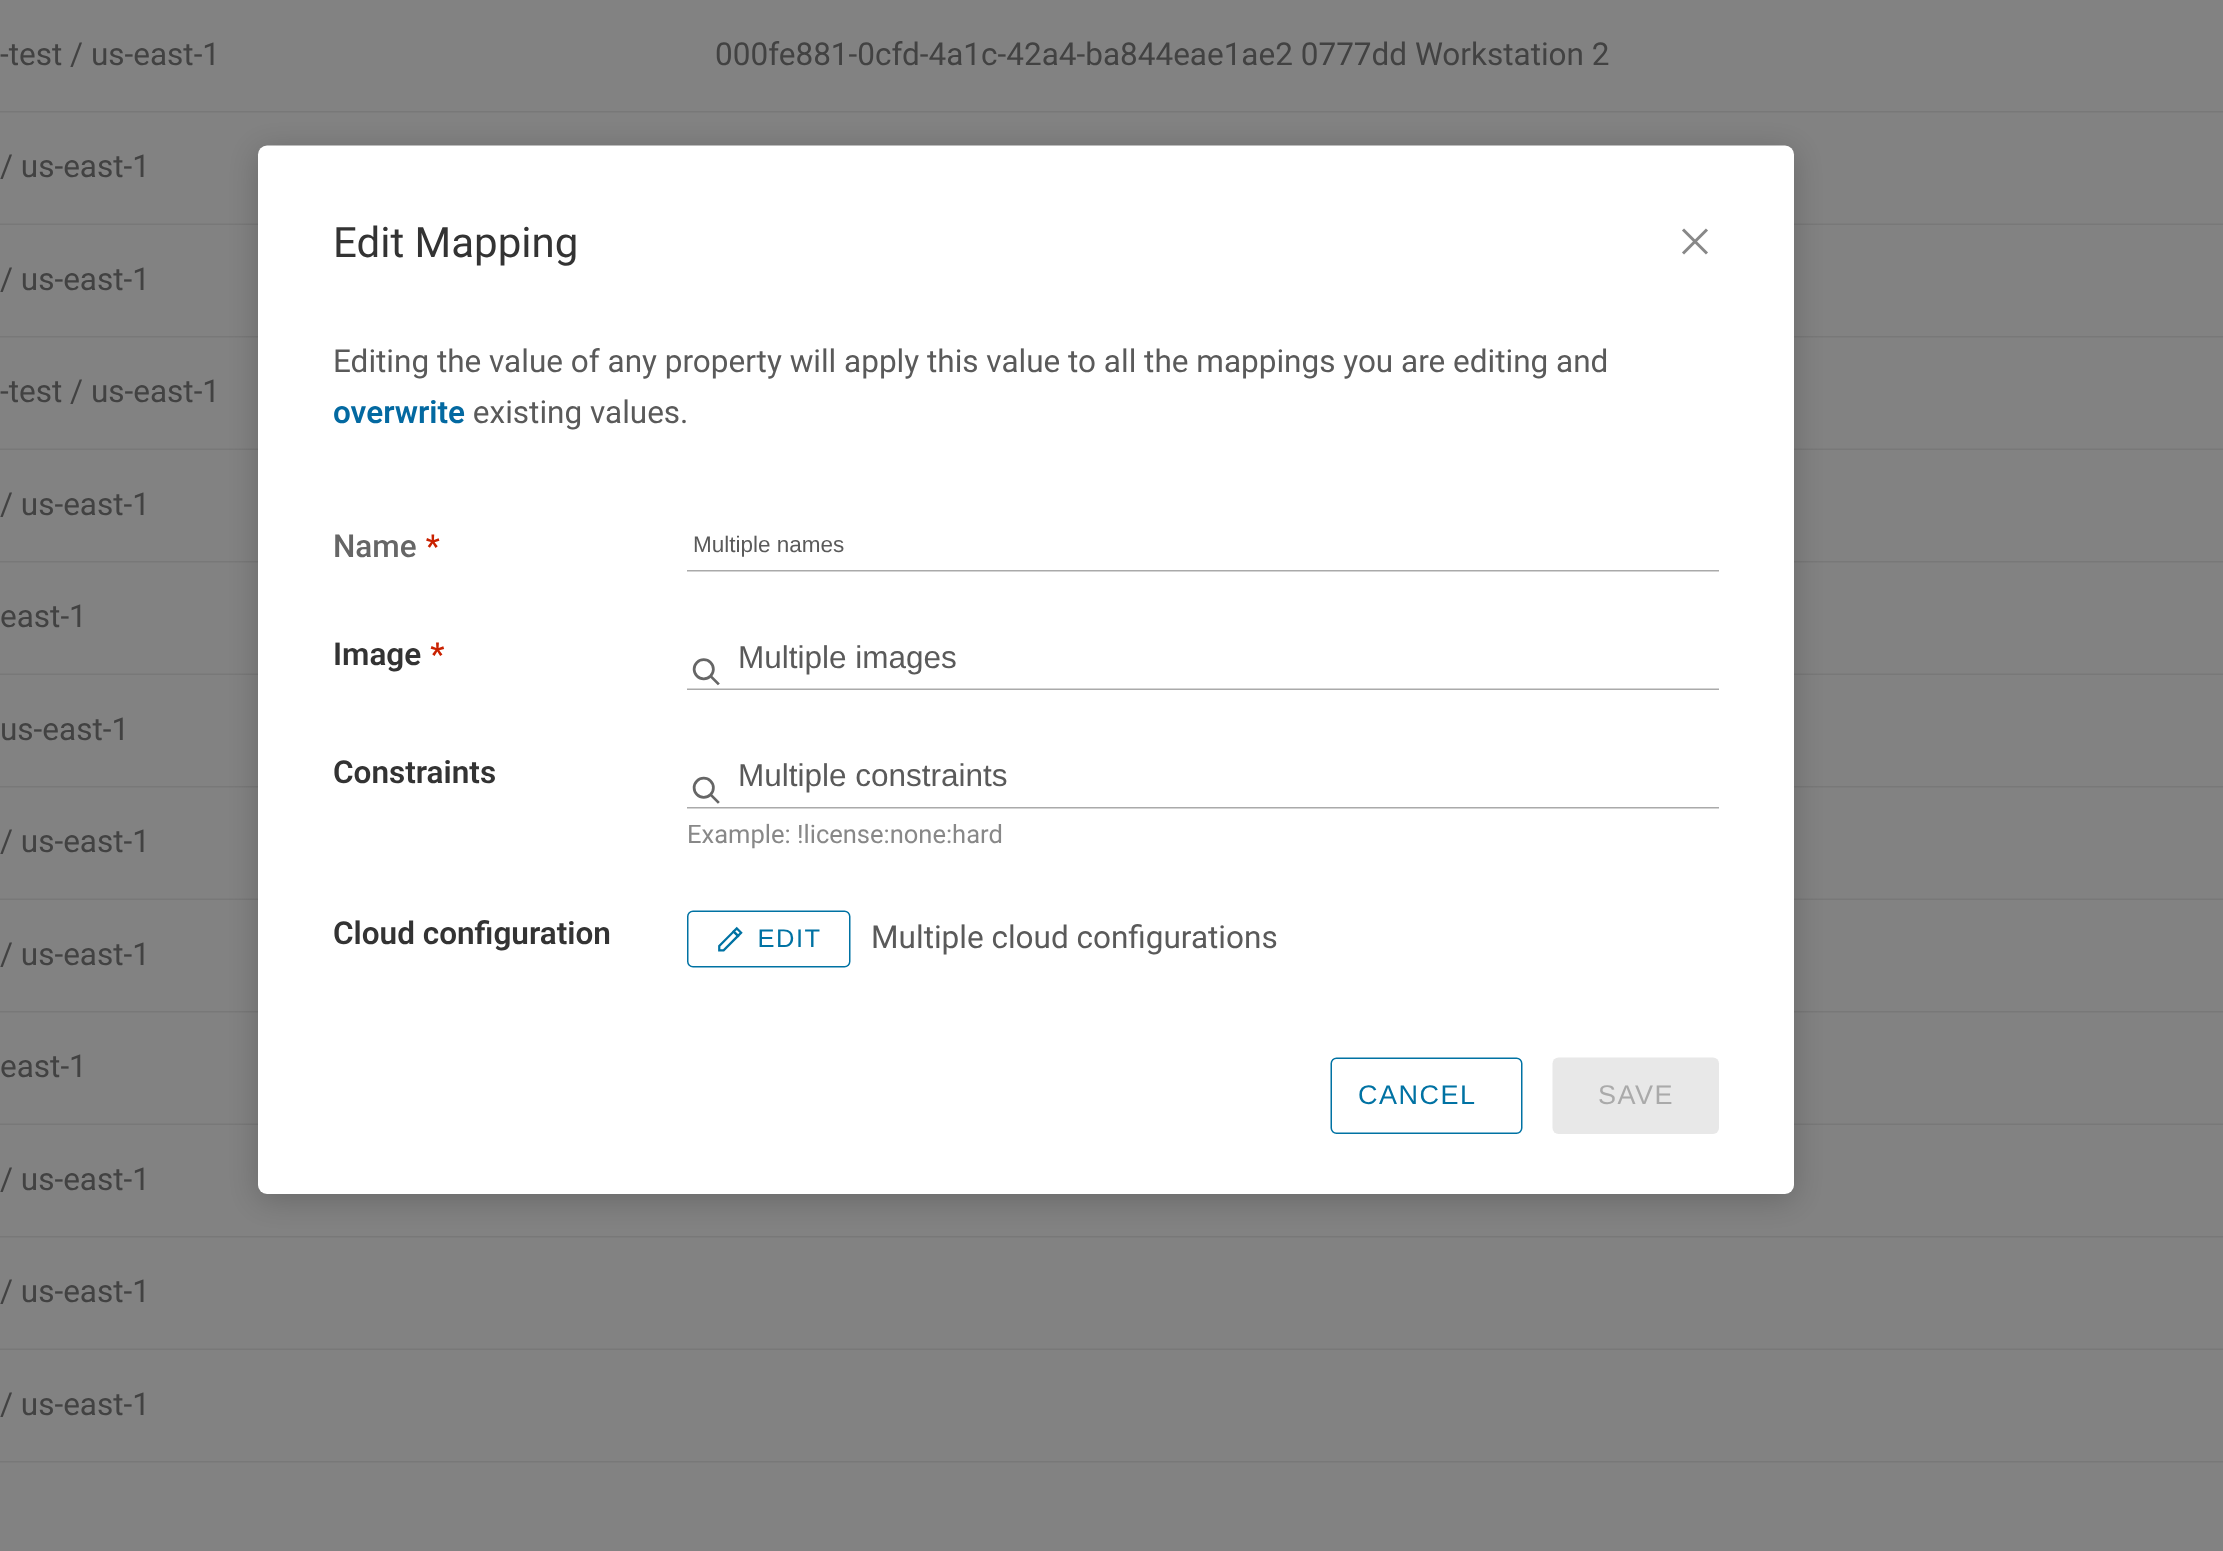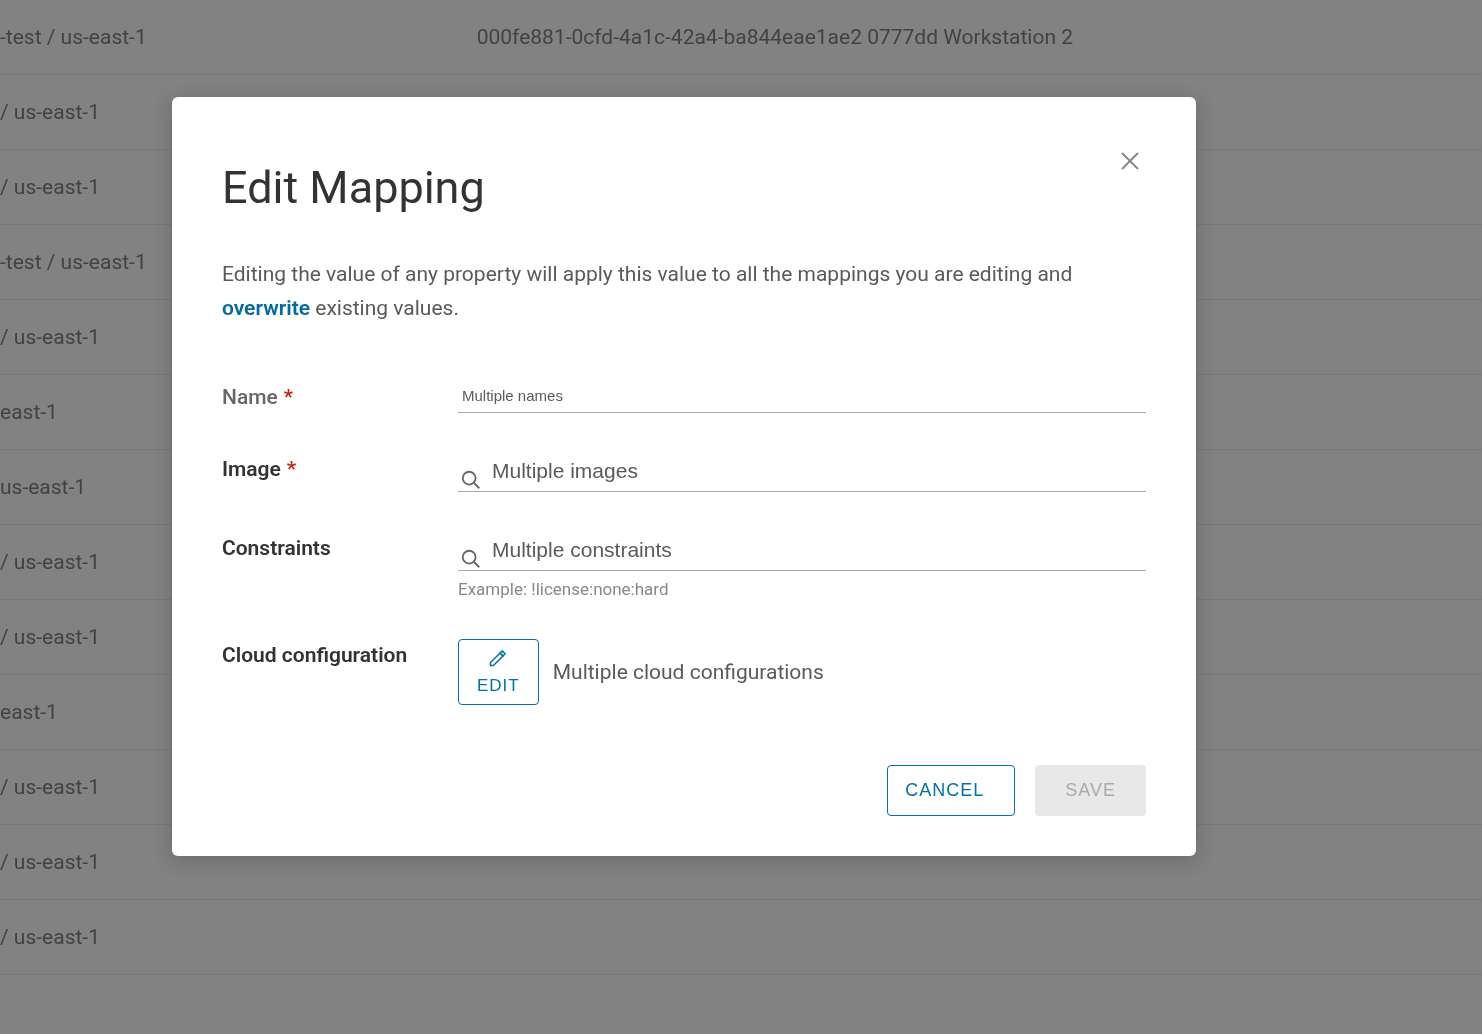--- a/index.html
+++ b/index.html
@@ -58,24 +58,23 @@
       box-shadow: 0 4px 20px rgba(0,0,0,0.2);
       padding: 48px 50px 40px 50px;
     }
     .modal-header {
       display: flex;
       justify-content: space-between;
       align-items: flex-start;
       margin-bottom: 44px;
     }
     .modal-title {
-      font-size: 45px;
+      font-size: 28px;
       font-weight: 400;
       color: #333;
-      margin-top: 16px;
     }
     .close-btn {
       cursor: pointer;
       color: #888;
       font-size: 28px;
       line-height: 1;
       padding: 4px;
     }
     .close-btn svg {
       width: 24px;
@@ -165,21 +164,20 @@
       gap: 8px;
       border: 1px solid #0072a3;
       color: #0072a3;
       background: #fff;
       padding: 8px 18px;
       font-size: 17px;
       font-weight: 500;
       letter-spacing: 1px;
       border-radius: 4px;
       cursor: pointer;
-      flex-direction: column;
     }
     .edit-btn svg {
       width: 20px;
       height: 20px;
       stroke: #0072a3;
       fill: none;
       stroke-width: 1.8;
     }
     .cloud-config-text {
       font-size: 21px;

